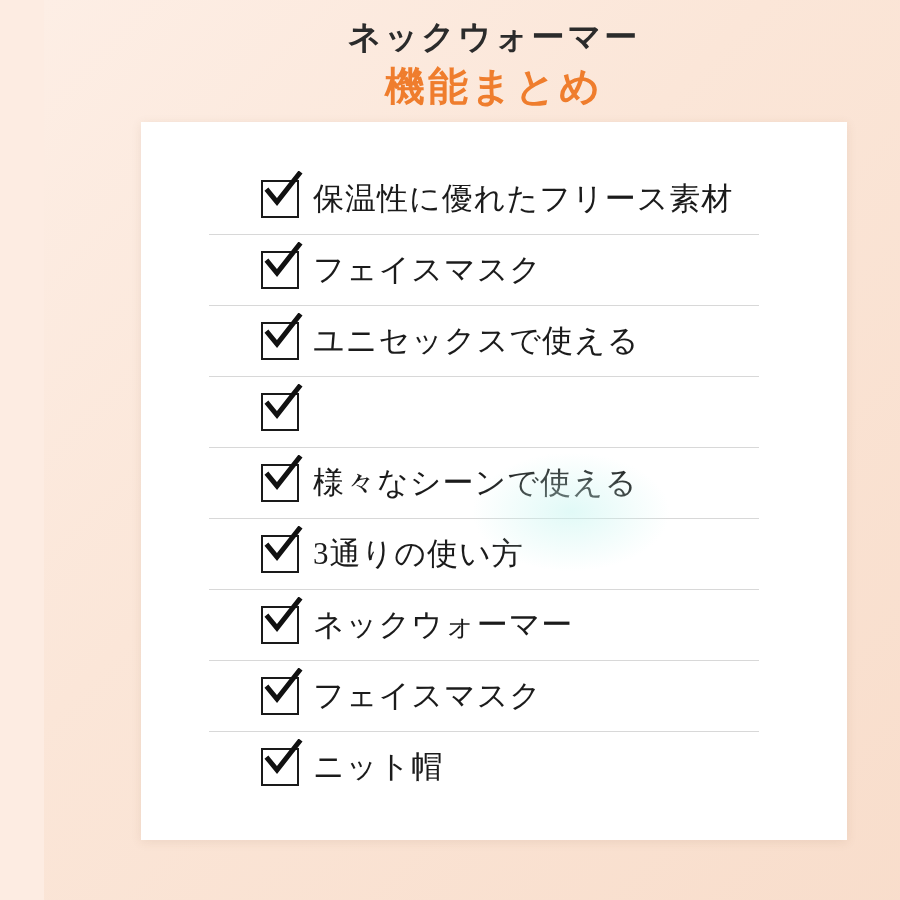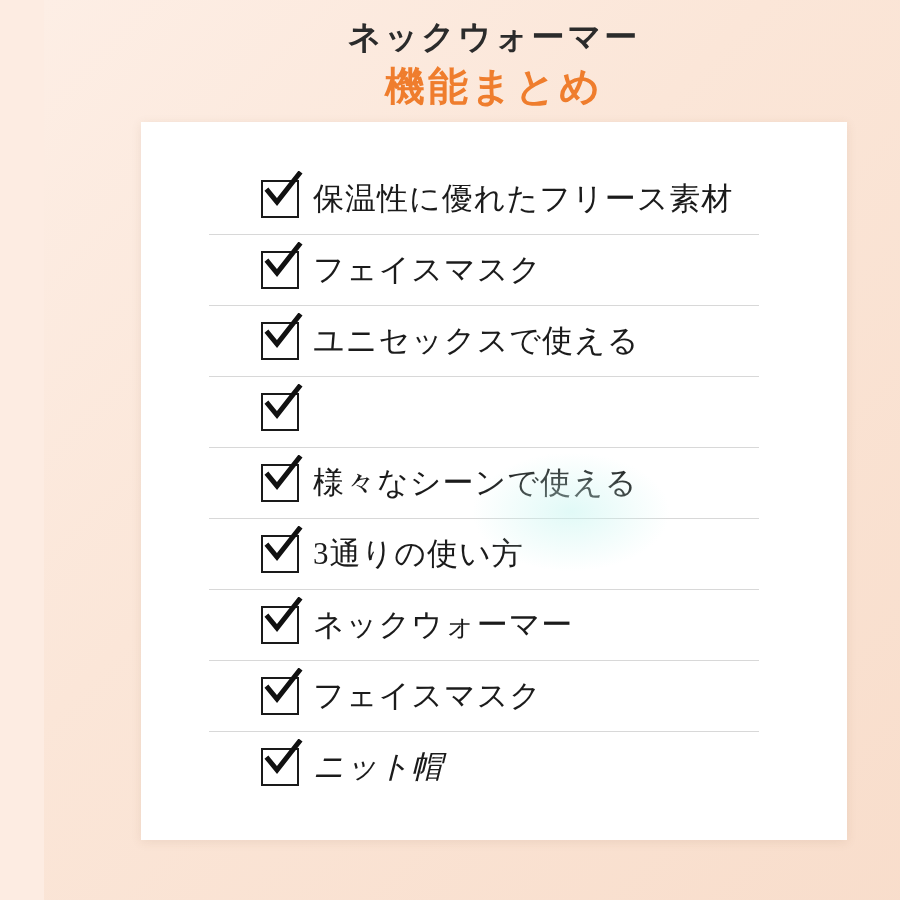--- a/index.html
+++ b/index.html
@@ -70,21 +70,20 @@
   }
   .feature-row {
     display: flex;
     align-items: center;
     height: 71px;
     border-bottom: 1px solid #d8d8d8;
     box-sizing: border-box;
   }
   .feature-row:last-child {
     border-bottom: none;
-    font-style: italic;
   }
   .checkbox {
     width: 38px;
     height: 38px;
     min-width: 38px;
     border: 2px solid #1a1a1a;
     box-sizing: border-box;
     margin-right: 14px;
     margin-left: 52px;
     position: relative;

